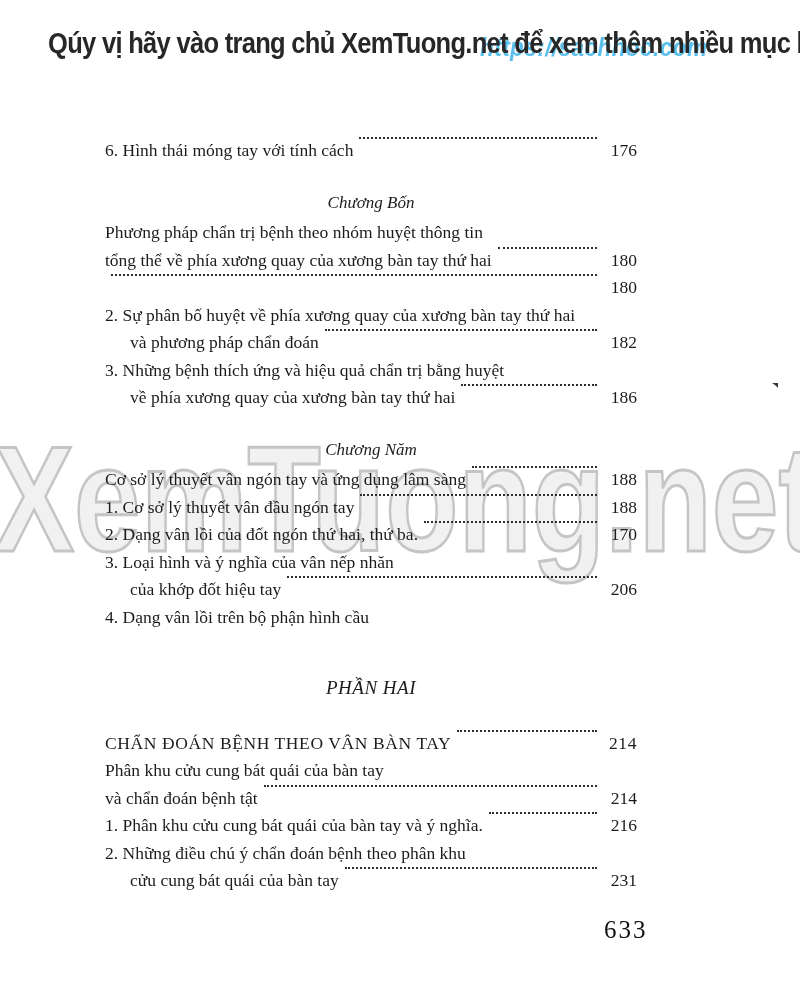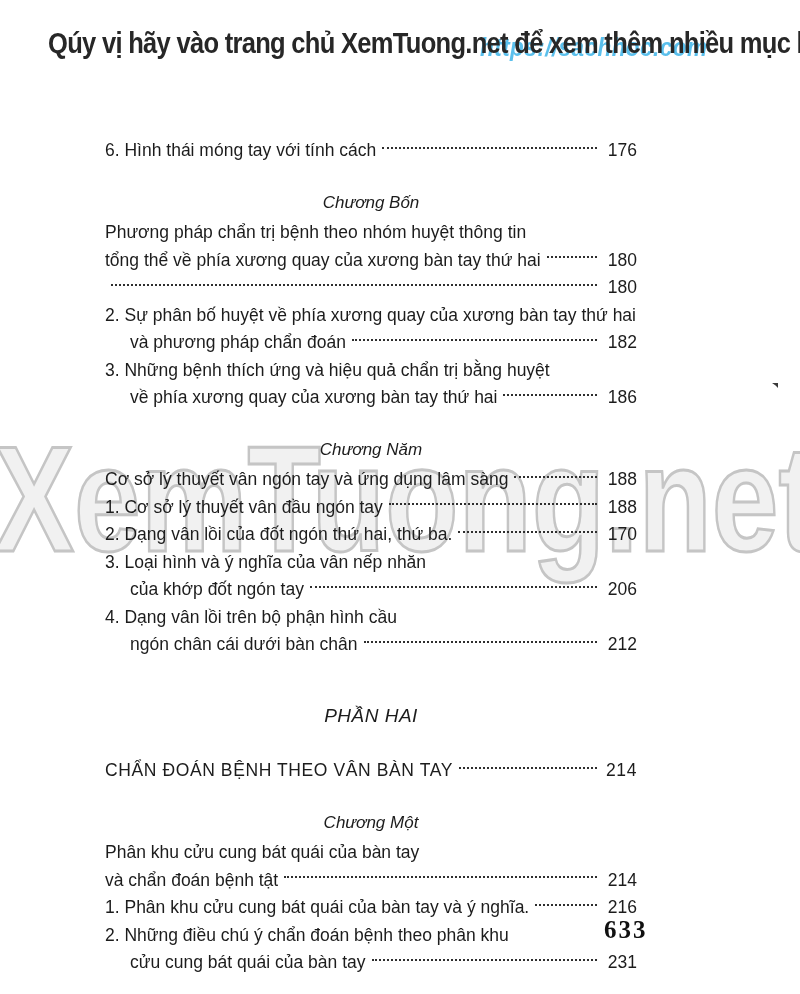--- a/index.html
+++ b/index.html
@@ -61,24 +61,25 @@
   
   .toc {
     position:absolute;
     top:137px; left:105px;
     width:532px;
     z-index:2;
     font-size:17.5px;
   }
   .row {
     display:flex;
-    align-items:center;
+    align-items:flex-start;
     height:27.5px;
     line-height:27.5px;
     white-space:nowrap;
+    font-family:Liberation Serif, serif;
   }
   .row.indent { padding-left:25px; }
   .row .txt { flex:none; }
   .leader {
     flex:1 1 auto;
     min-width:12px;
     border-bottom:2px dotted #2e2e2e;
     margin:0 2px 6px 6px;
   }
   .pagenum {
@@ -101,21 +102,20 @@
   .row.caps { letter-spacing:0.6px;margin-top:28px; }
 
   .folio {
     position:absolute;
     top:916px; left:604px;
     z-index:2;
     font-family:"Liberation Serif", serif;
     font-size:25px;
     letter-spacing:2px;
     color:#101010;
-    font-weight:bold;
   }
 
   
   .speck {
     position:absolute;
     top:383px; left:772px;
     width:6px; height:5px;
     background:#3a3a3a;
     clip-path:polygon(0 0, 100% 0, 100% 100%, 55% 45%);
     z-index:2;
@@ -182,43 +182,35 @@
     </div>
     <div class="row entry">
       <span class="txt">2. Dạng vân lồi của đốt ngón thứ hai, thứ ba.</span>
       <span class="leader"></span>
       <span class="pagenum">170</span>
     </div>
     <div class="row text">
       <span class="txt">3. Loại hình và ý nghĩa của vân nếp nhăn</span>
     </div>
     <div class="row entry indent">
-      <span class="txt">của khớp đốt ngón tay</span>
+      <span class="txt">của khớp đốt hiệu tay</span>
       <span class="leader"></span>
       <span class="pagenum">206</span>
     </div>
     <div class="row text">
       <span class="txt">4. Dạng vân lồi trên bộ phận hình cầu</span>
-    </div>
-    <div class="row entry indent">
-      <span class="txt">ngón chân cái dưới bàn chân</span>
-      <span class="leader"></span>
-      <span class="pagenum">212</span>
     </div>
     <div class="row part">
       <span class="txt">PHẦN HAI</span>
     </div>
     <div class="row entry caps">
       <span class="txt">CHẨN ĐOÁN BỆNH THEO VÂN BÀN TAY</span>
       <span class="leader"></span>
       <span class="pagenum">214</span>
     </div>
-    <div class="row chapter">
-      <span class="txt">Chương Một</span>
-    </div>
     <div class="row text">
       <span class="txt">Phân khu cửu cung bát quái của bàn tay</span>
     </div>
     <div class="row entry">
       <span class="txt">và chẩn đoán bệnh tật</span>
       <span class="leader"></span>
       <span class="pagenum">214</span>
     </div>
     <div class="row entry">
       <span class="txt">1. Phân khu cửu cung bát quái của bàn tay và ý nghĩa.</span>

